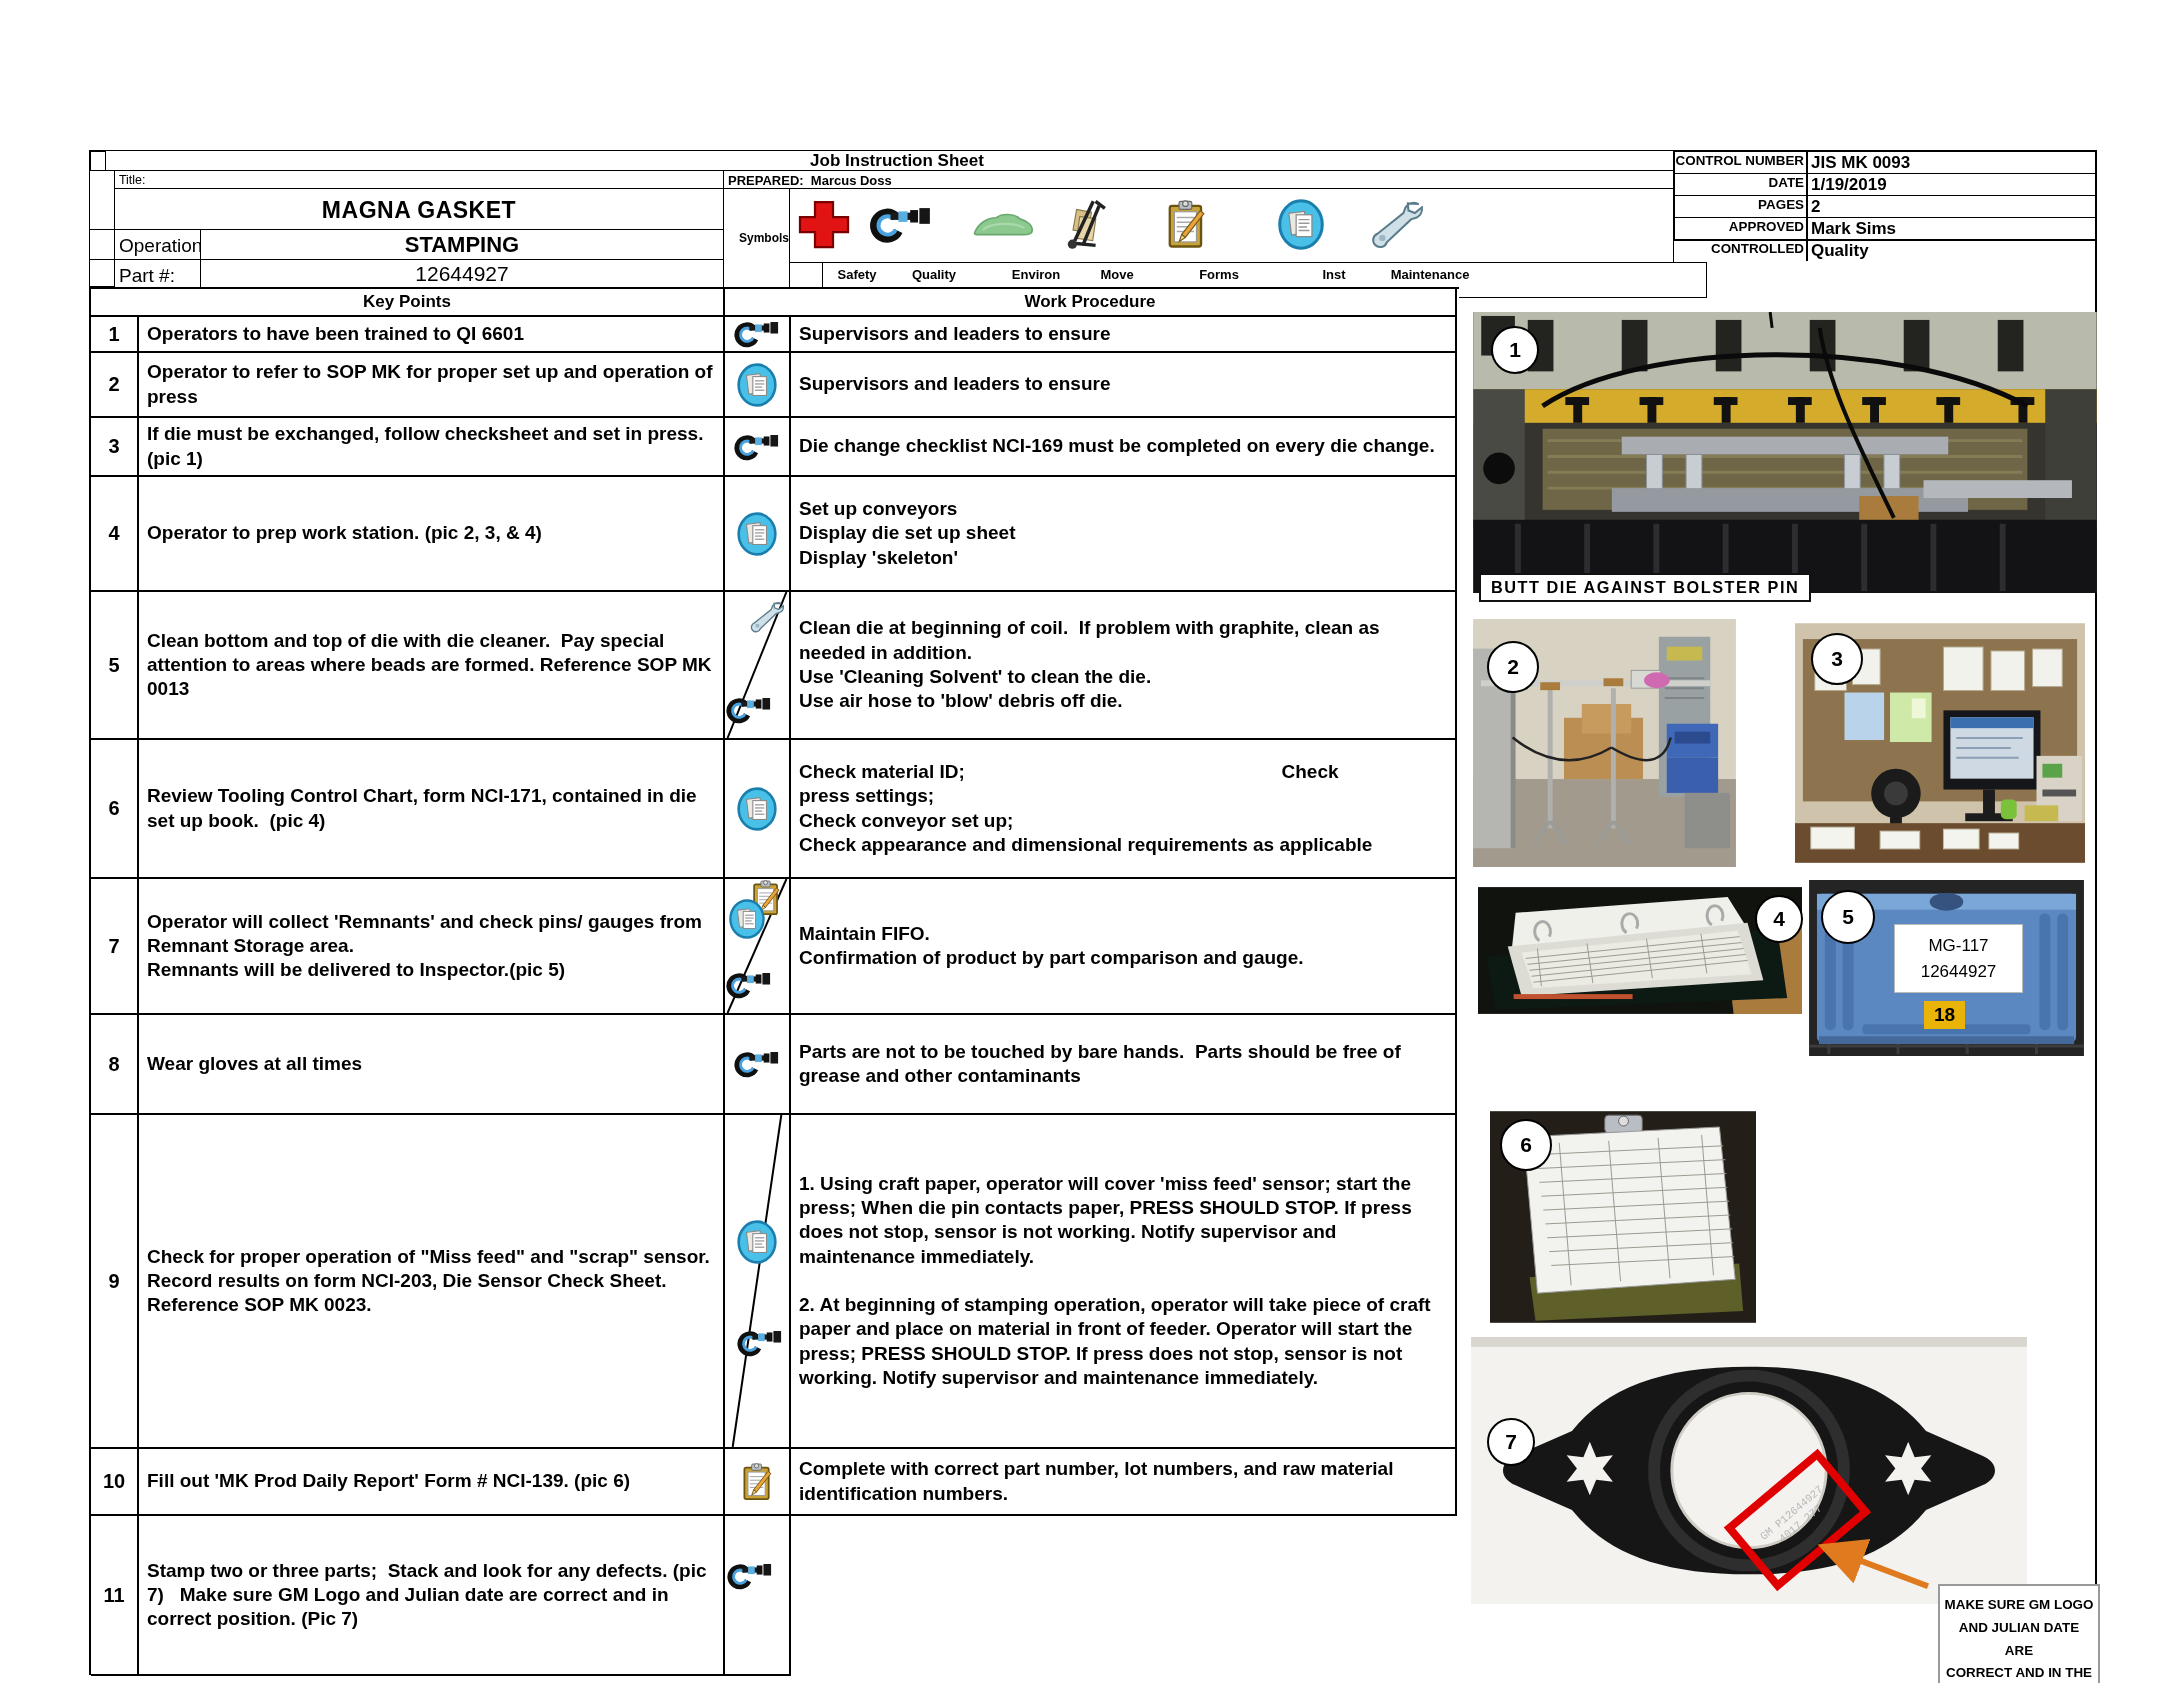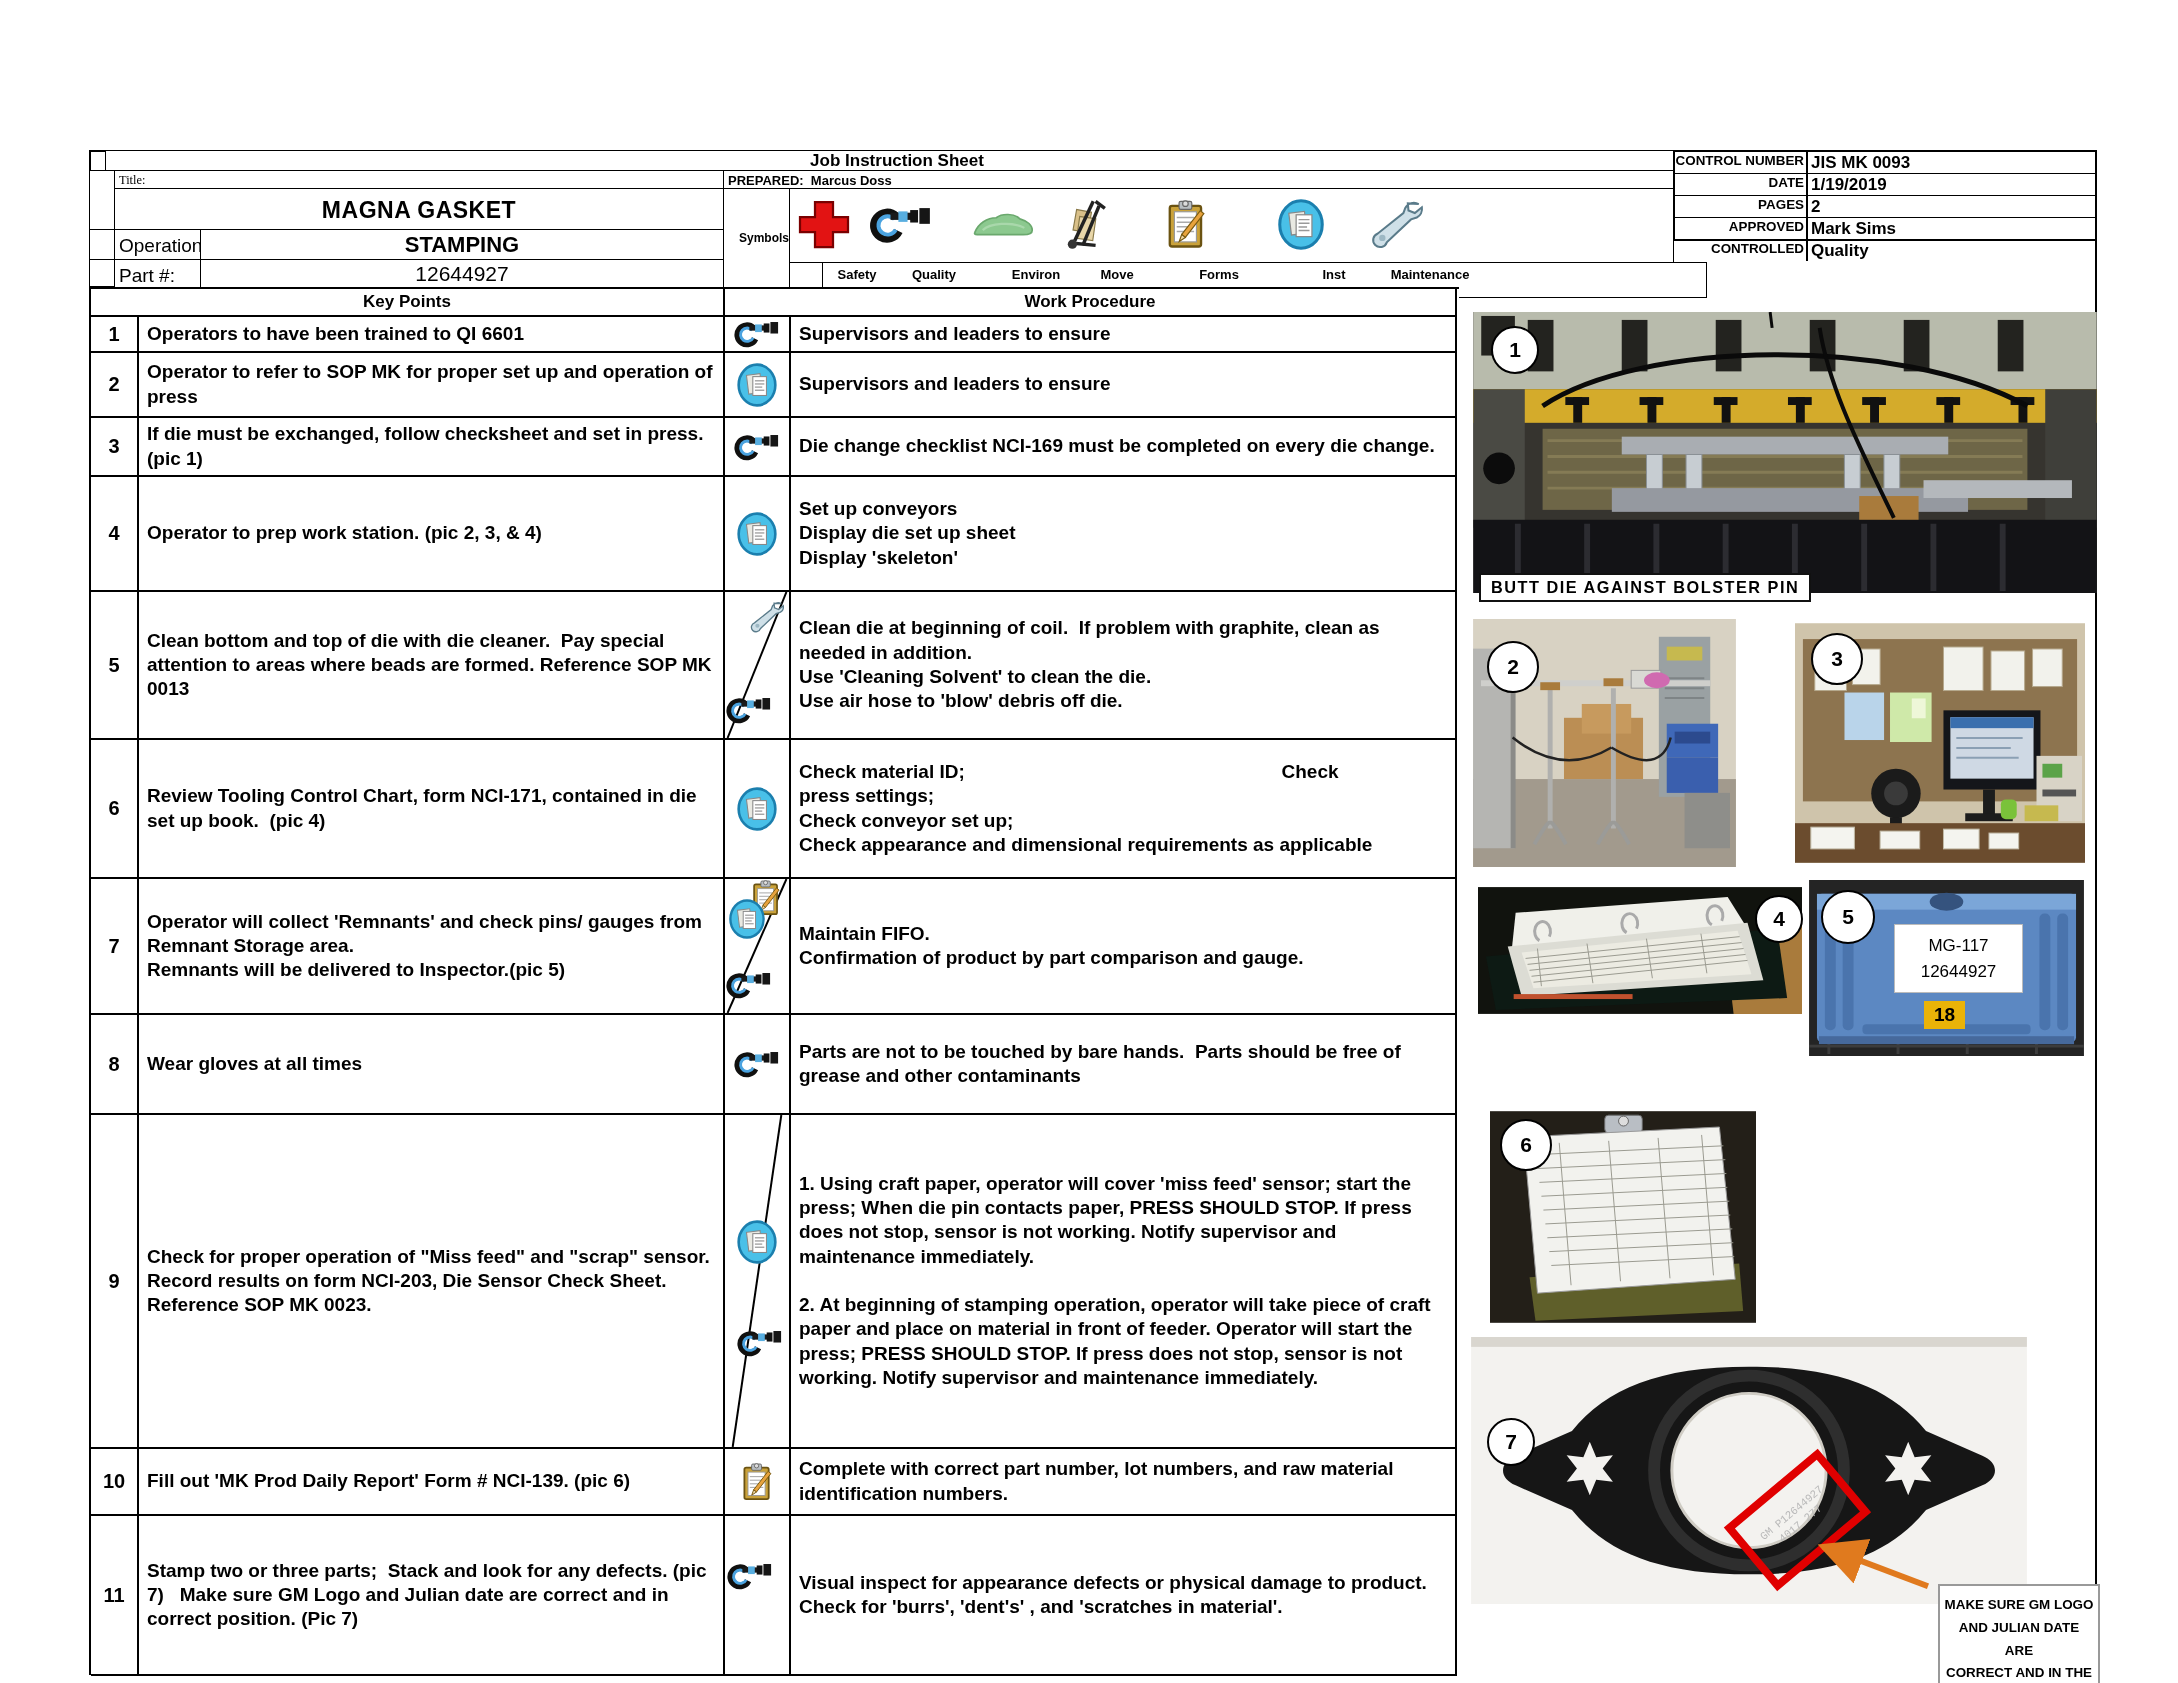--- a/index.html
+++ b/index.html
@@ -100,21 +100,21 @@
     <div class="ctrl-row">
       <div class="ctrl-label">CONTROLLED</div>
       <div class="ctrl-value">Quality</div>
     </div>
   </div>
 
   <div class="cellb" style="left:0;top:20px;width:26px;height:117px;"></div>
   <div class="bline" style="left:0;top:79px;width:26px;height:1px;"></div>
   <div class="bline" style="left:0;top:109px;width:26px;height:1px;"></div>
 
-  <div class="cellb title-label" style="left:25px;top:20px;width:610px;height:19px;font-family:Liberation Serif, serif;">
+  <div class="cellb title-label" style="left:25px;top:20px;width:610px;height:19px;">
     <span>Title:</span>
   </div>
   <div class="cellb prepared" style="left:634px;top:20px;width:951px;height:19px;">
     <span>PREPARED:</span>&nbsp;
     <span>Marcus Doss</span>
   </div>
   <div class="cellb magna" style="left:25px;top:38px;width:610px;height:43px;">
     <span>MAGNA GASKET</span>
   </div>
   <div class="cellb oplabel" style="left:25px;top:79px;width:87px;height:31px;">
@@ -464,22 +464,20 @@
             <svg viewBox="0 0 48 34">
               <path d="M20,11 A9.5,9.5 0 1,0 22,22" fill="none" stroke="#10100f" stroke-width="7"></path>
               <path d="M19,13 A7,7 0 1,0 20,21" fill="none" stroke="#4aa3e0" stroke-width="3"></path>
               <rect x="16" y="8" width="19" height="5.5" fill="#1a1a1a"></rect>
               <rect x="22" y="7" width="7" height="8" fill="#58aee0"></rect>
               <rect x="31" y="6" width="6" height="9.5" fill="#111"></rect>
               <rect x="38" y="4.5" width="8" height="12" fill="#161616"></rect>
             </svg>
           </span>
         </div>
-    <div class="cell kp">Visual inspect for appearance defects or physical damage to product.
-Check for 'burrs', 'dent's' , and 'scratches in material'.</div>
   </div>
 
   <div class="photo" style="left:1384px;top:162px;width:624px;height:281px;">
     <svg width="624" height="281" viewBox="0 0 630 284">
       <rect width="630" height="284" fill="#36342f"></rect>
       <rect x="0" y="0" width="630" height="78" fill="#b8bbac"></rect>
       <g fill="#23231f">
         <rect x="55" y="8" width="26" height="52"></rect>
             <rect x="150" y="8" width="26" height="52"></rect>
         <rect x="245" y="8" width="26" height="52"></rect>

